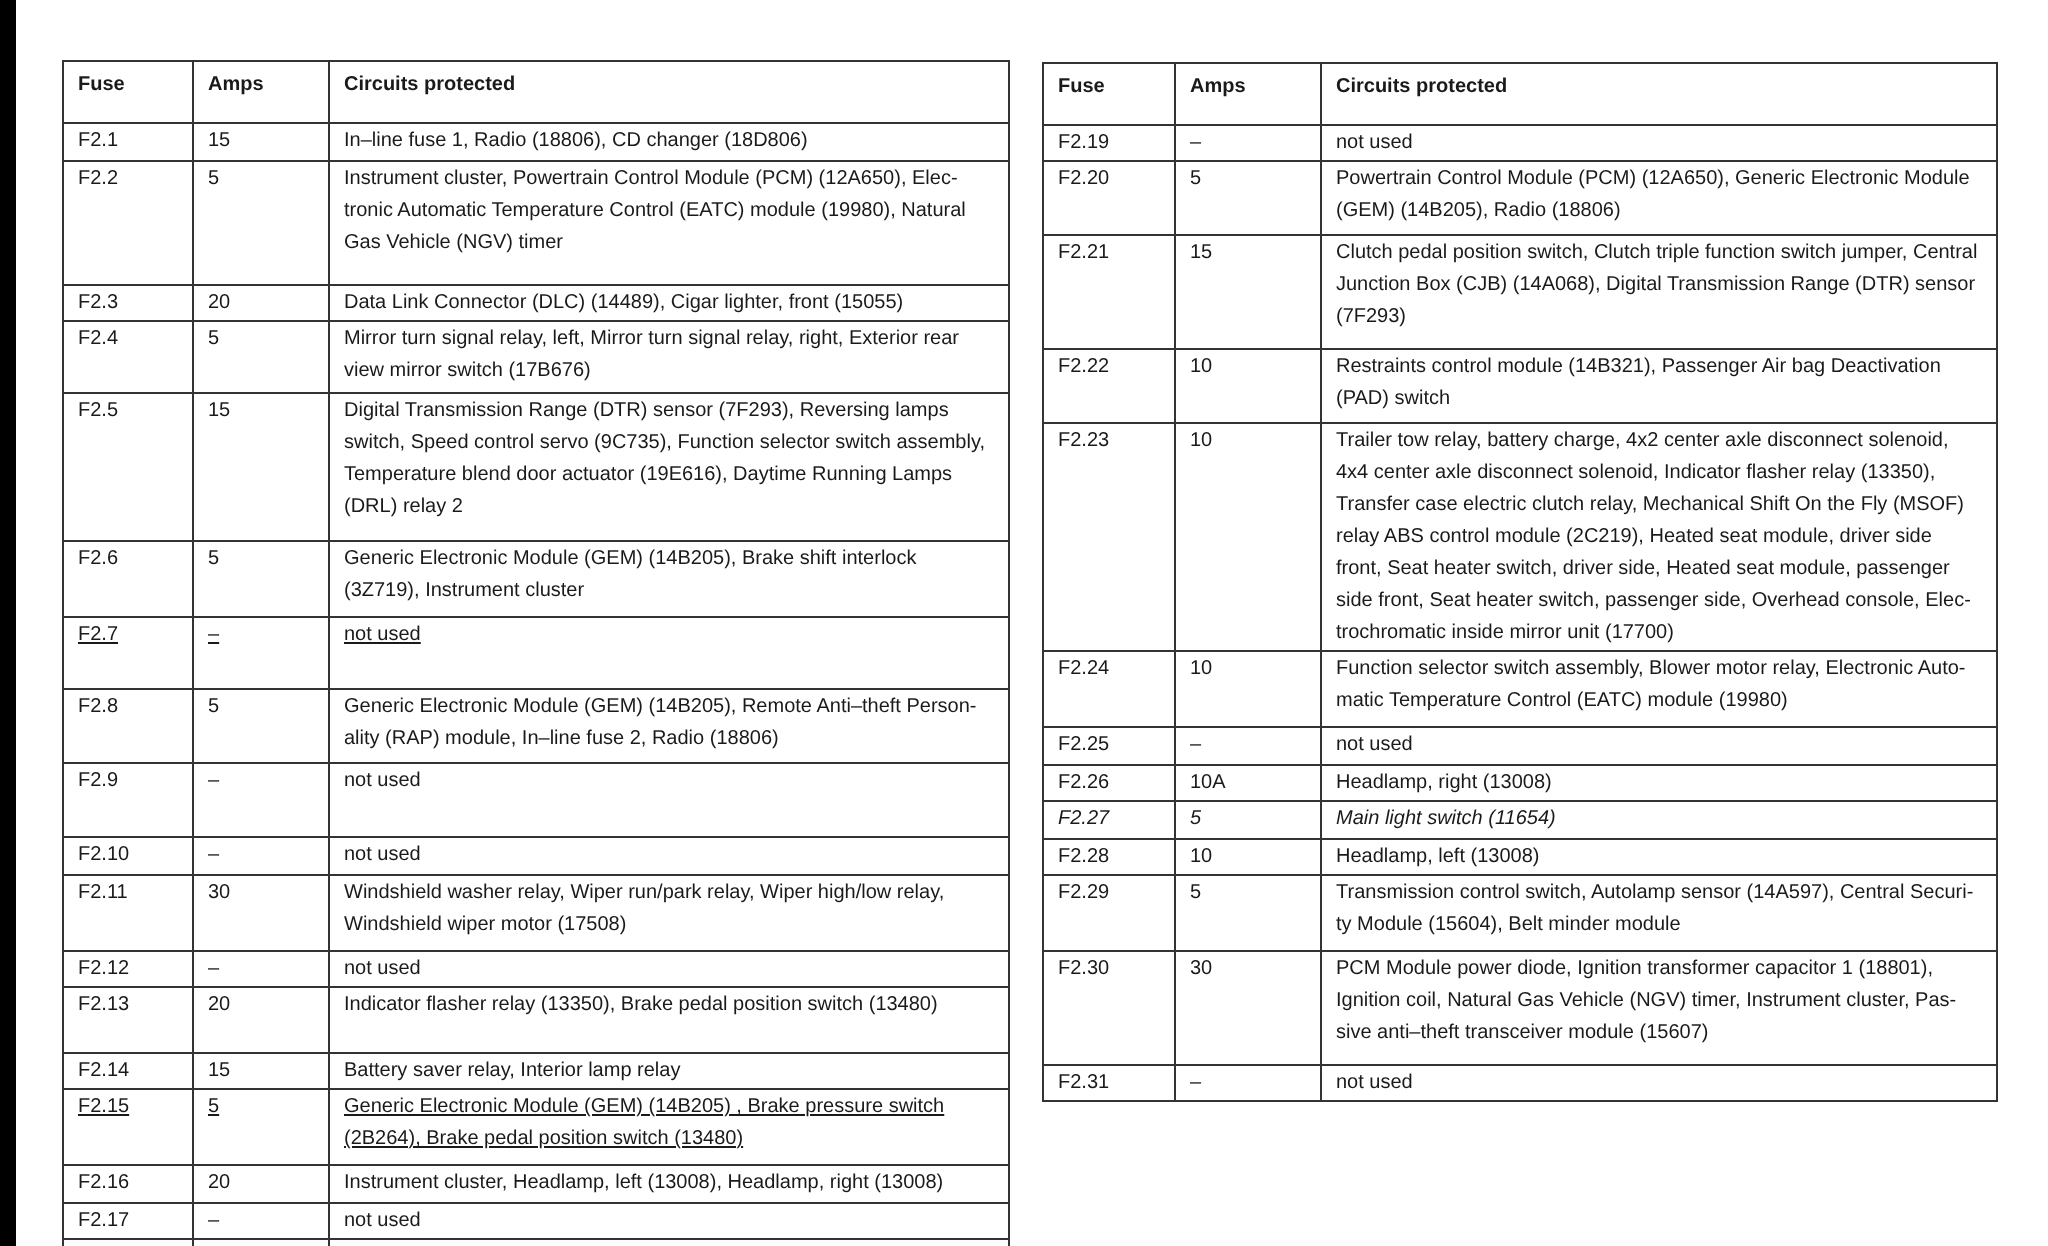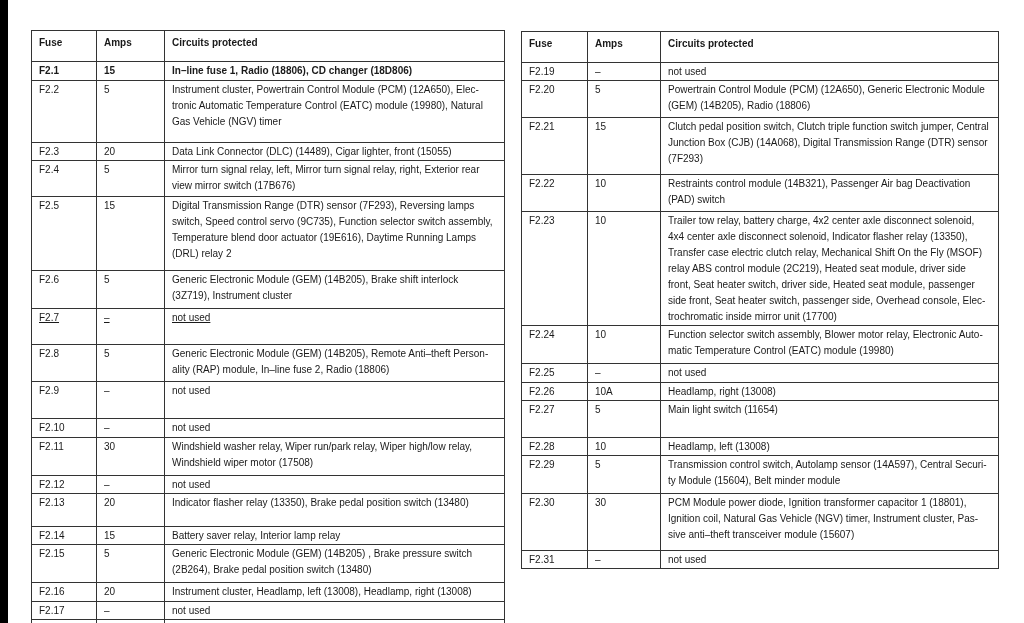--- a/index.html
+++ b/index.html
@@ -53,21 +53,21 @@
       <col>
     </colgroup>
   <thead>
     <tr style="height:31px">
       <th>Fuse</th>
       <th>Amps</th>
       <th>Circuits protected</th>
     </tr>
   </thead>
   <tbody id="tbody-left">
-      <tr style="height: 19px; font-weight: bold;">
+      <tr style="height: 19px;">
         <td>F2.1</td>
         <td>15</td>
         <td>In–line fuse 1, Radio (18806), CD changer (18D806)</td>
       </tr>
       <tr style="height: 62px;">
         <td>F2.2</td>
         <td>5</td>
         <td>Instrument cluster, Powertrain Control Module (PCM) (12A650), Elec- tronic Automatic Temperature Control (EATC) module (19980), Natural Gas Vehicle (NGV) timer</td>
       </tr>
       <tr style="height: 18px;">
@@ -123,21 +123,21 @@
       <tr style="height: 33px;">
         <td>F2.13</td>
         <td>20</td>
         <td>Indicator flasher relay (13350), Brake pedal position switch (13480)</td>
       </tr>
       <tr style="height: 18px;">
         <td>F2.14</td>
         <td>15</td>
         <td>Battery saver relay, Interior lamp relay</td>
       </tr>
-      <tr style="height: 38px;">
+      <tr style="height: 38px; text-decoration: underline;">
         <td>F2.15</td>
         <td>5</td>
         <td>Generic Electronic Module (GEM) (14B205) , Brake pressure switch (2B264), Brake pedal position switch (13480)</td>
       </tr>
       <tr style="height: 19px;">
         <td>F2.16</td>
         <td>20</td>
         <td>Instrument cluster, Headlamp, left (13008), Headlamp, right (13008)</td>
       </tr>
       <tr style="height: 18px;">
@@ -200,21 +200,21 @@
       <tr style="height: 19px;">
         <td>F2.25</td>
         <td>–</td>
         <td>not used</td>
       </tr>
       <tr style="height: 18px;">
         <td>F2.26</td>
         <td>10A</td>
         <td>Headlamp, right (13008)</td>
       </tr>
-      <tr style="height: 37px;">
+      <tr style="height: 19px; font-style: italic;">
         <td>F2.27</td>
         <td>5</td>
         <td>Main light switch (11654)</td>
       </tr>
       <tr style="height: 18px;">
         <td>F2.28</td>
         <td>10</td>
         <td>Headlamp, left (13008)</td>
       </tr>
       <tr style="height: 38px;">

